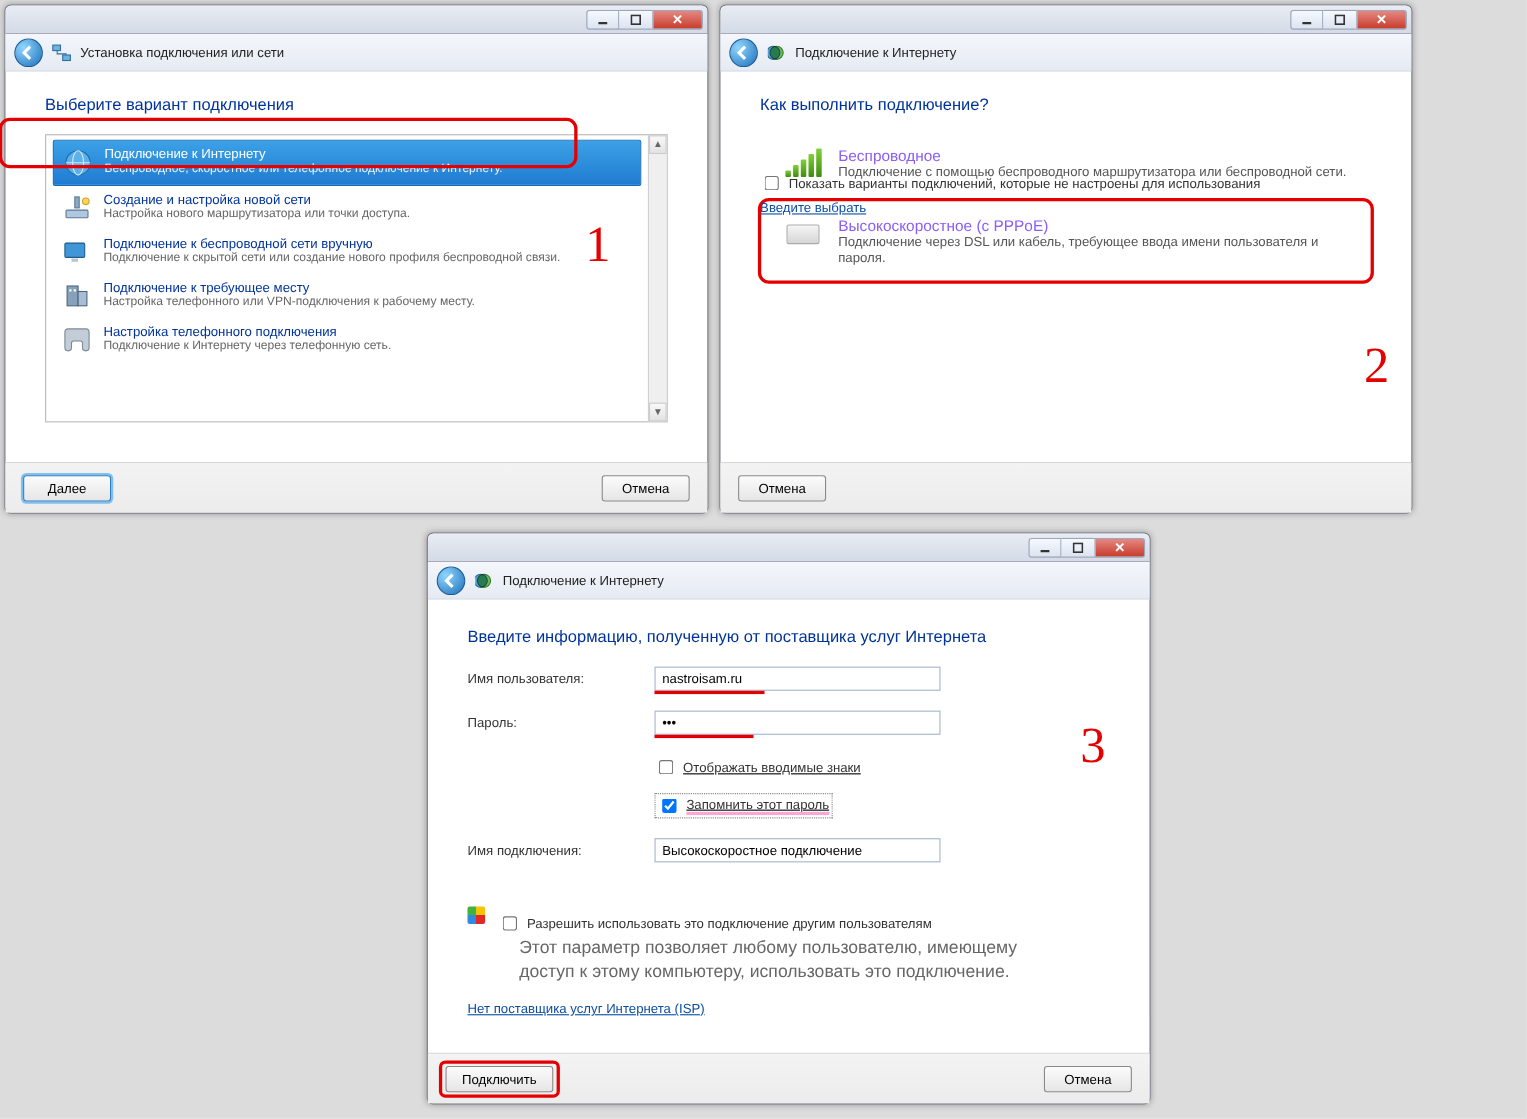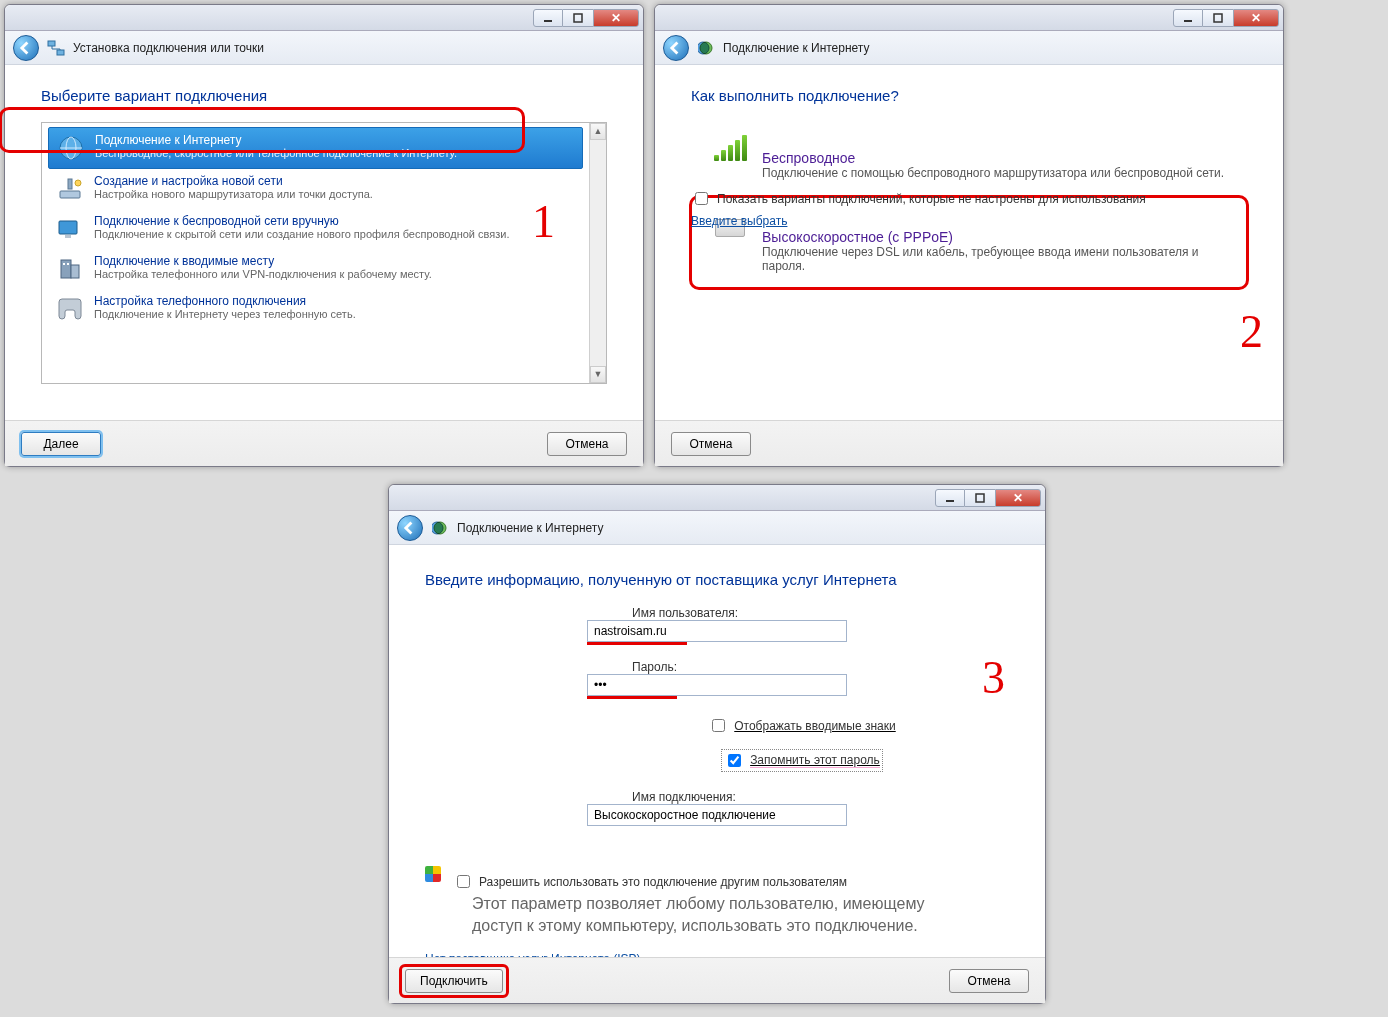--- a/index.html
+++ b/index.html
@@ -132,41 +132,41 @@
   
   .conn-opt {
     display:flex; align-items:flex-start; gap:14px;
     border:1px solid transparent; border-radius:3px;
     padding: 10px 12px; margin-bottom: 6px;
   }
   .conn-opt .ico {
     width: 36px; height: 32px; flex-shrink:0;
     display:flex;align-items:center;justify-content:center;
   }
-  .conn-opt .ttl { color:#4c1d95; font-size:14px;margin-top:17px; }
+  .conn-opt .ttl { color:#8b5cf6; font-size:14px; }
   .conn-opt .dsc { color:#555; font-size:12px; }
 
   .cb-row { display:flex; align-items:center; gap:6px; margin-top: 6px; color:#333; }
   .linky { color:#0b4ea2; text-decoration:underline; cursor:pointer; font-size:12px; }
 
   
-  .form-row { display:flex; align-items:center; margin: 8px 0; flex-direction: column; }
+  .form-row { display:flex; align-items:center; margin: 8px 0; }
   .form-lbl { width: 170px; color:#333; }
   .form-inp {
     width: 260px; height: 22px;
     border:1px solid #a3b4cc; padding: 2px 6px;
     font-size:12px; background:#fff;
   }
   .indent { margin-left: 170px; text-decoration: underline; }
   .uac-ico { width:16px;height:16px; display:inline-block;
     background: conic-gradient(#f5c400 0 25%, #e02828 0 50%, #2e8be0 0 75%, #3fb23f 0 100%);
     border-radius:2px; flex-shrink:0; }
   .muted { color:#666; font-size:16px; line-height:1.35; }
 
-  .underline-red { border-bottom: 1px solid #f9a8d4; display:inline-block; }
+  .underline-red { border-bottom: 3px solid #f9a8d4; display:inline-block; }
 
   .wifi-bars { display:flex; align-items:flex-end; gap:2px; height:24px; }
   .wifi-bars span { width:5px; background:linear-gradient(#7fd238,#3f8a12); border-radius:1px;}
   .wifi-bars span:nth-child(1){height:6px}
   .wifi-bars span:nth-child(2){height:11px}
   .wifi-bars span:nth-child(3){height:16px}
   .wifi-bars span:nth-child(4){height:21px}
   .wifi-bars span:nth-child(5){height:26px}
 
   .modem-ico {
@@ -198,21 +198,21 @@
           <path d="M6 1 L2 5 L6 9" fill="none" stroke="#fff" stroke-width="2"></path>
         </svg>
     </div>
     <span class="crumb-icon">
       <svg width="18" height="18" viewBox="0 0 18 18">
         <rect x="1" y="2" width="7" height="5" fill="#6fb2e0" stroke="#2f6fa0"></rect>
         <rect x="10" y="11" width="7" height="5" fill="#6fb2e0" stroke="#2f6fa0"></rect>
         <path d="M5 7 V10 H13 V11" fill="none" stroke="#2f6fa0"></path>
       </svg>
     </span>
-    <span class="crumb-text">Установка подключения или точки</span>
+    <span class="crumb-text">Установка подключения или сети</span>
   </div>
 
   <div class="content">
     <div class="heading">Выберите вариант подключения</div>
 
     <div class="list-area">
       <div class="list-body">
         <div class="opt sel">
           <div class="opt-icon">
             <svg width="28" height="28" viewBox="0 0 28 28">
@@ -257,21 +257,21 @@
         <div class="opt">
           <div class="opt-icon">
             <svg width="28" height="28" viewBox="0 0 28 28">
               <rect x="5" y="5" width="10" height="18" fill="#88a1bb" stroke="#4e6681"></rect>
               <rect x="15" y="10" width="8" height="13" fill="#a9bdd2" stroke="#4e6681"></rect>
               <rect x="7" y="8" width="2" height="2" fill="#fff"></rect>
               <rect x="11" y="8" width="2" height="2" fill="#fff"></rect>
             </svg>
           </div>
           <div class="opt-txt">
-            <div class="opt-title">Подключение к вводимые месту</div>
+            <div class="opt-title">Подключение к требующее месту</div>
             <div class="opt-desc">Настройка телефонного или VPN-подключения к рабочему месту.</div>
           </div>
         </div>
 
         <div class="opt">
           <div class="opt-icon">
             <svg width="28" height="28" viewBox="0 0 28 28">
               <path d="M6 4 Q3 4 3 7 L3 21 Q3 24 6 24 Q9 24 9 21 L9 17 Q9 15 11 15 L17 15 Q19 15 19 17 L19 21 Q19 24 22 24 Q25 24 25 21 L25 7 Q25 4 22 4 Z" fill="#c3cdd7" stroke="#7d8896"></path>
             </svg>
           </div>

